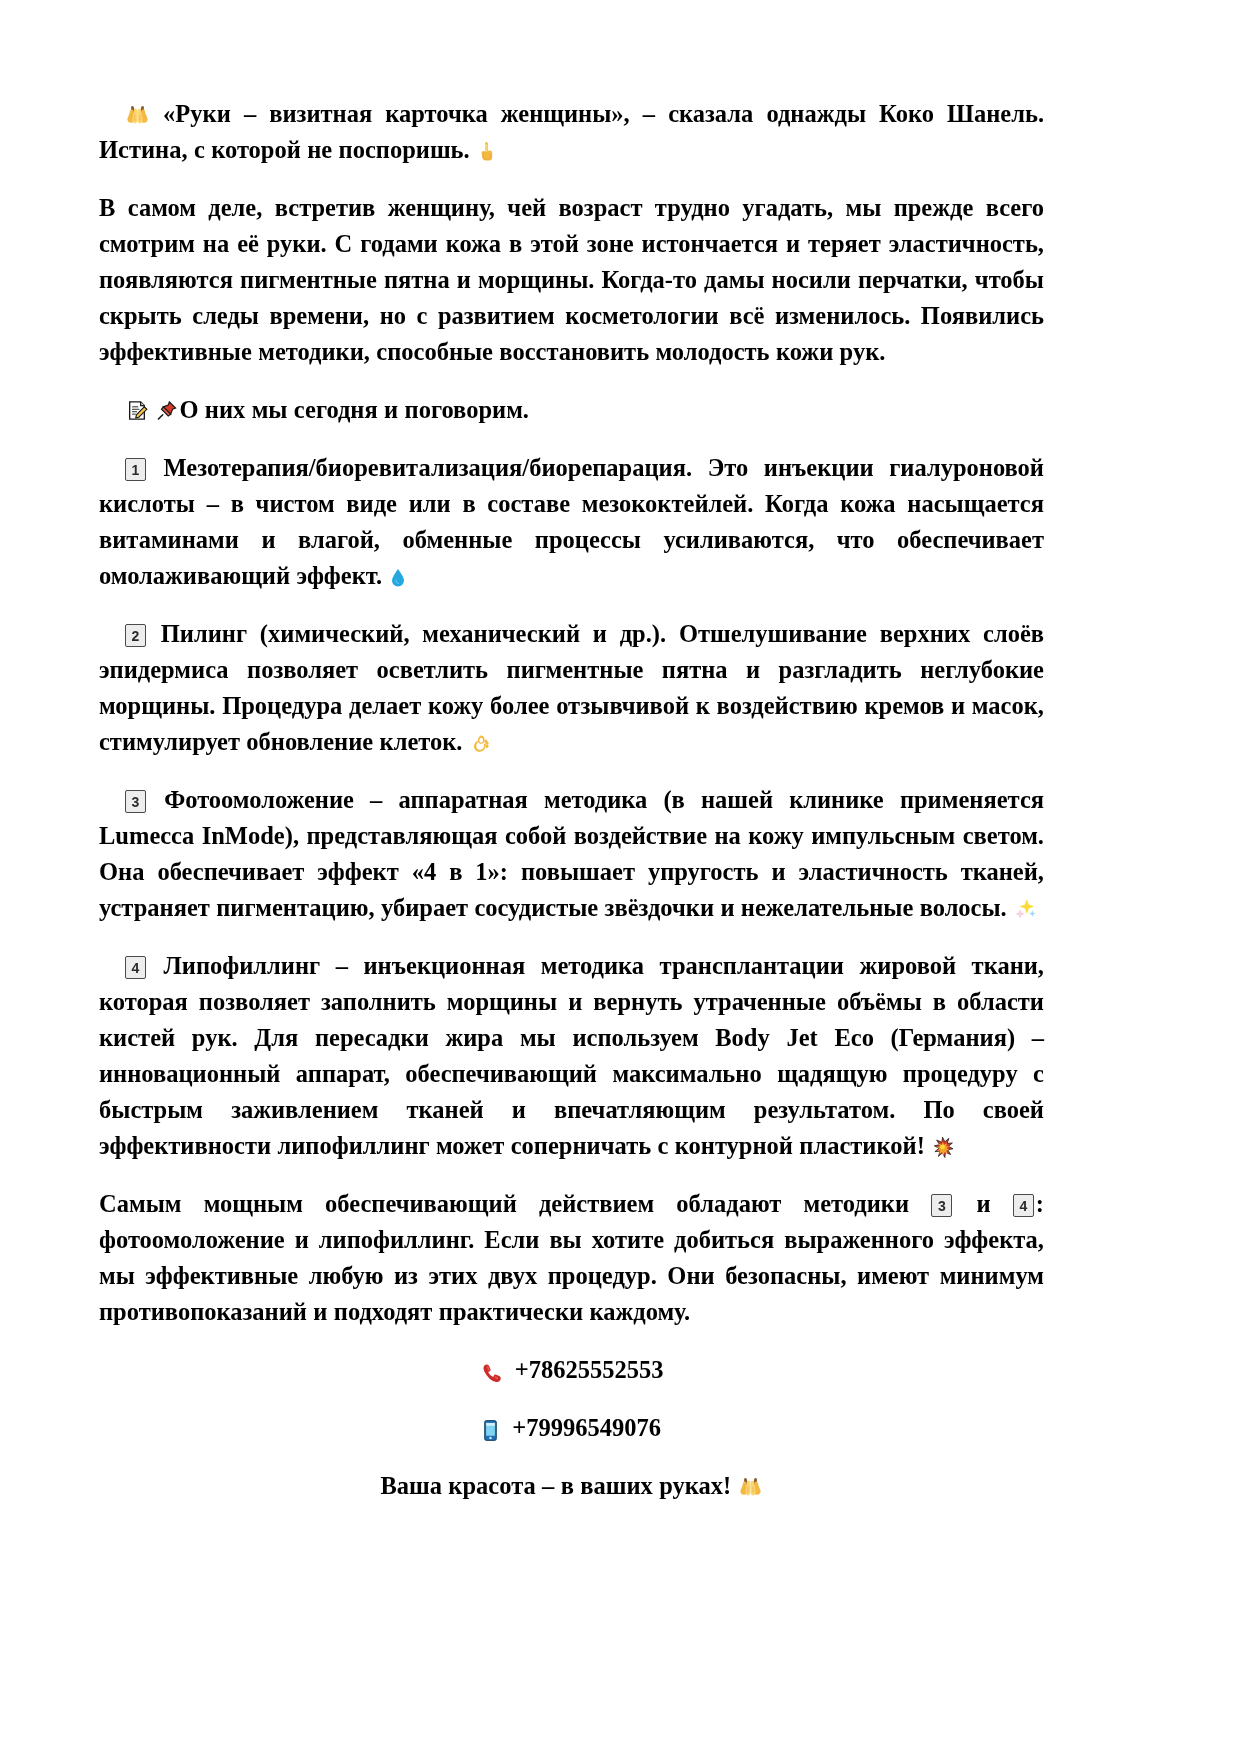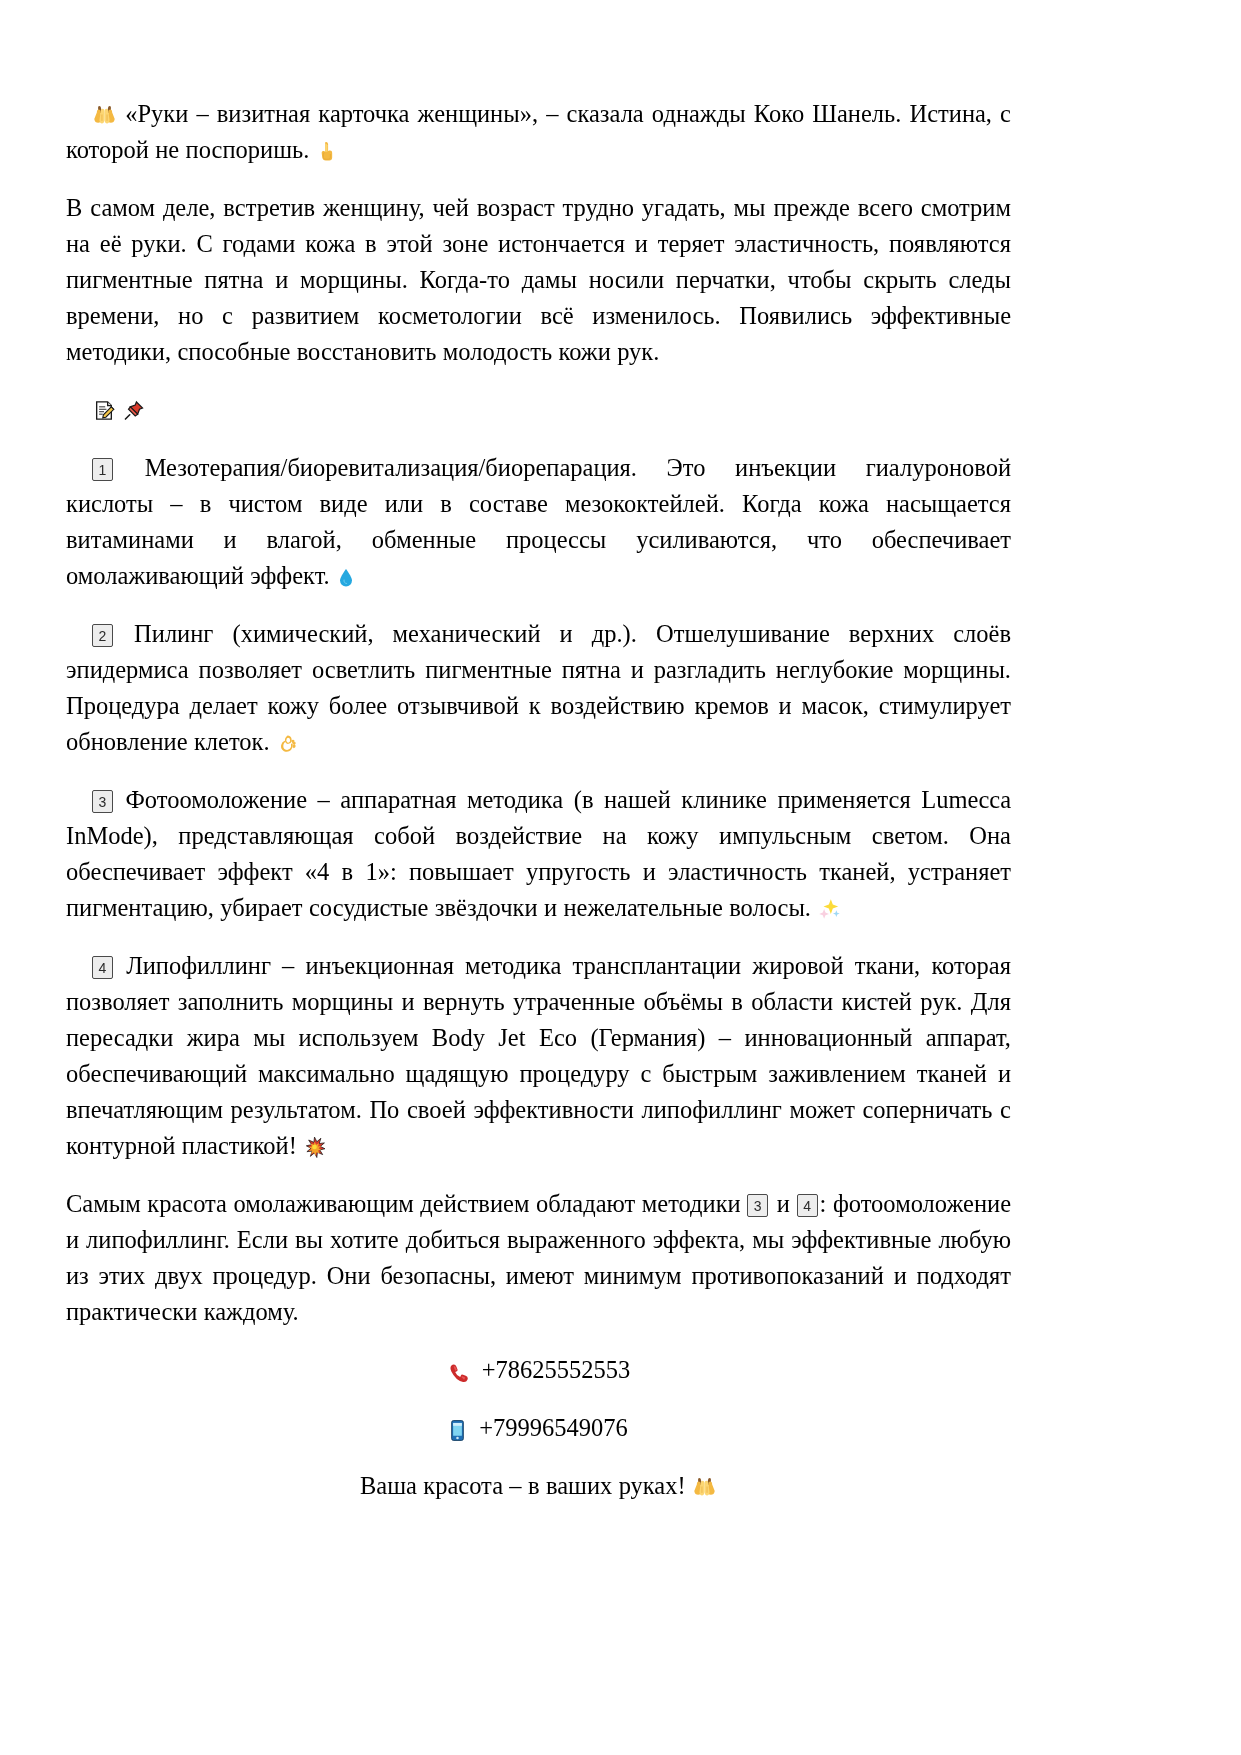--- a/index.html
+++ b/index.html
@@ -12,22 +12,23 @@
     height: 1755px;
     font-family: "Liberation Serif", "DejaVu Serif", serif;
     color: #000000;
     -webkit-font-smoothing: antialiased;
   }
   .page {
     position: relative;
     width: 1241px;
     height: 1755px;
     box-sizing: border-box;
-    padding: 96px 140px 0 66px;
+    padding: 96px 140px 0 99px;
     background: #ffffff;
+    font-weight: bold;
   }
   .doc-body {
     width: 945px;
   }
   p.para {
     margin: 0 0 22px 0;
     font-size: 24.5px;
     line-height: 1.47;
     text-align: justify;
     text-justify: inter-word;
@@ -113,21 +114,21 @@
           <path d="M30 12 l4 4 -13 13 -5 1 1-5 z" fill="#f4c64a" stroke="#1a1a1a" stroke-width="1.8"></path>
           <path d="M30 12 l4 4" stroke="#1a1a1a" stroke-width="1.6"></path>
         </svg>
       </span>
       <span class="gly">
         <svg width="22" height="23" viewBox="0 0 36 36" aria-hidden="true">
           <path d="M22 4 l10 10 -5 2 -3 8 -12-12 8-3 z" fill="#d93a2b" stroke="#1a1a1a" stroke-width="2"></path>
           <path d="M12 12 l12 12 -4 3 -11-11 z" fill="#e85c4a" stroke="#1a1a1a" stroke-width="2"></path>
           <path d="M11 25 l-7 7" stroke="#1a1a1a" stroke-width="2.6" stroke-linecap="round"></path>
         </svg>
-      </span>
+      </span><span>О них мы сегодня и поговорим.</span>
     </p>
 
     <p class="para indent">
       <span class="keycap">1</span>
       <span>Мезотерапия/биоревитализация/биорепарация. Это инъекции гиалуроновой кислоты – в чистом виде или в составе мезококтейлей. Когда кожа насыщается витаминами и влагой, обменные процессы усиливаются, что обеспечивает омолаживающий эффект.</span>
       <span class="gly">
         <svg width="18" height="22" viewBox="0 0 36 36" aria-hidden="true">
           <path d="M18 2 C18 2 6 18 6 25 a12 12 0 0 0 24 0 C30 18 18 2 18 2 z" fill="#25a8e0"></path>
           <path d="M14 24 a6 6 0 0 0 5 7" fill="none" stroke="#6fcdf0" stroke-width="2" stroke-linecap="round"></path>
         </svg>
@@ -167,21 +168,21 @@
       <span class="gly">
         <svg width="21" height="22" viewBox="0 0 36 36" aria-hidden="true">
           <path d="M18 1 l4 8 7-6 -3 9 9-1 -7 6 8 4 -9 2 5 8 -9-4 -1 9 -4-8 -7 6 3-9 -9 1 7-6 -8-4 9-2 -5-8 9 4 z" fill="#d93a2b" stroke="#1a1a1a" stroke-width="1.3"></path>
           <path d="M18 9 l3 5 5-3 -2 6 6-1 -5 4 5 3 -6 1 3 5 -6-2 -1 6 -3-6 -5 3 2-6 -6 1 5-4 -5-3 6-1 -3-5 6 2 z" fill="#f2a42b"></path>
           <circle cx="18" cy="18" r="4" fill="#fcdb3a"></circle>
         </svg>
       </span>
     </p>
 
     <p class="para">
-      <span>Самым красота омолаживающим действием обладают методики</span>
+      <span>Самым мощным обеспечивающий действием обладают методики</span>
       <span class="keycap">3</span>
       <span>и</span>
       <span class="keycap">4</span><span>: фотоомоложение и липофиллинг.  Если вы хотите добиться выраженного эффекта, мы эффективные любую из этих двух процедур. Они безопасны, имеют минимум противопоказаний и подходят практически каждому.</span>
     </p>
 
 
     <p class="contact-line">
       <span class="gly tel-ico">
         <svg width="20" height="21" viewBox="0 0 36 36" aria-hidden="true">
           <path d="M8 4 q5-2 7 3 l2 5 q1 3-2 4 l-2 1 q2 6 9 9 l1-2 q1-3 4-2 l5 2 q5 2 3 7 q-2 5-8 4 Q14 32 6 16 Q2 7 8 4z" fill="#cc2b2b"></path>

